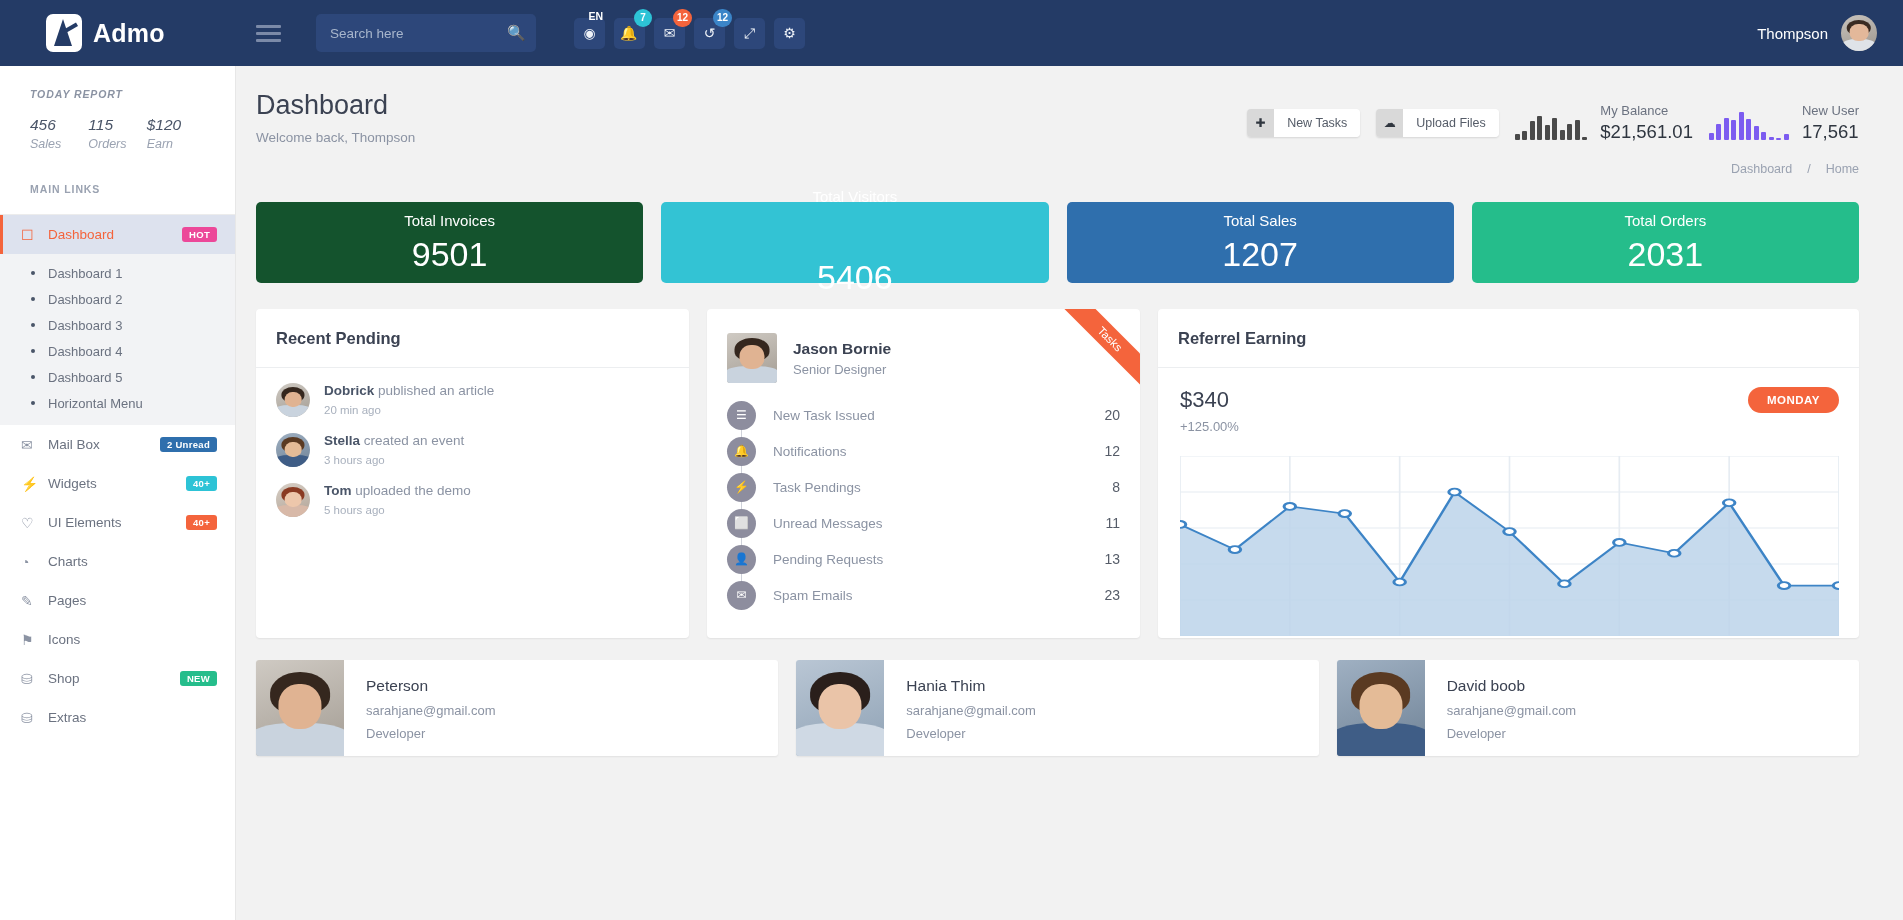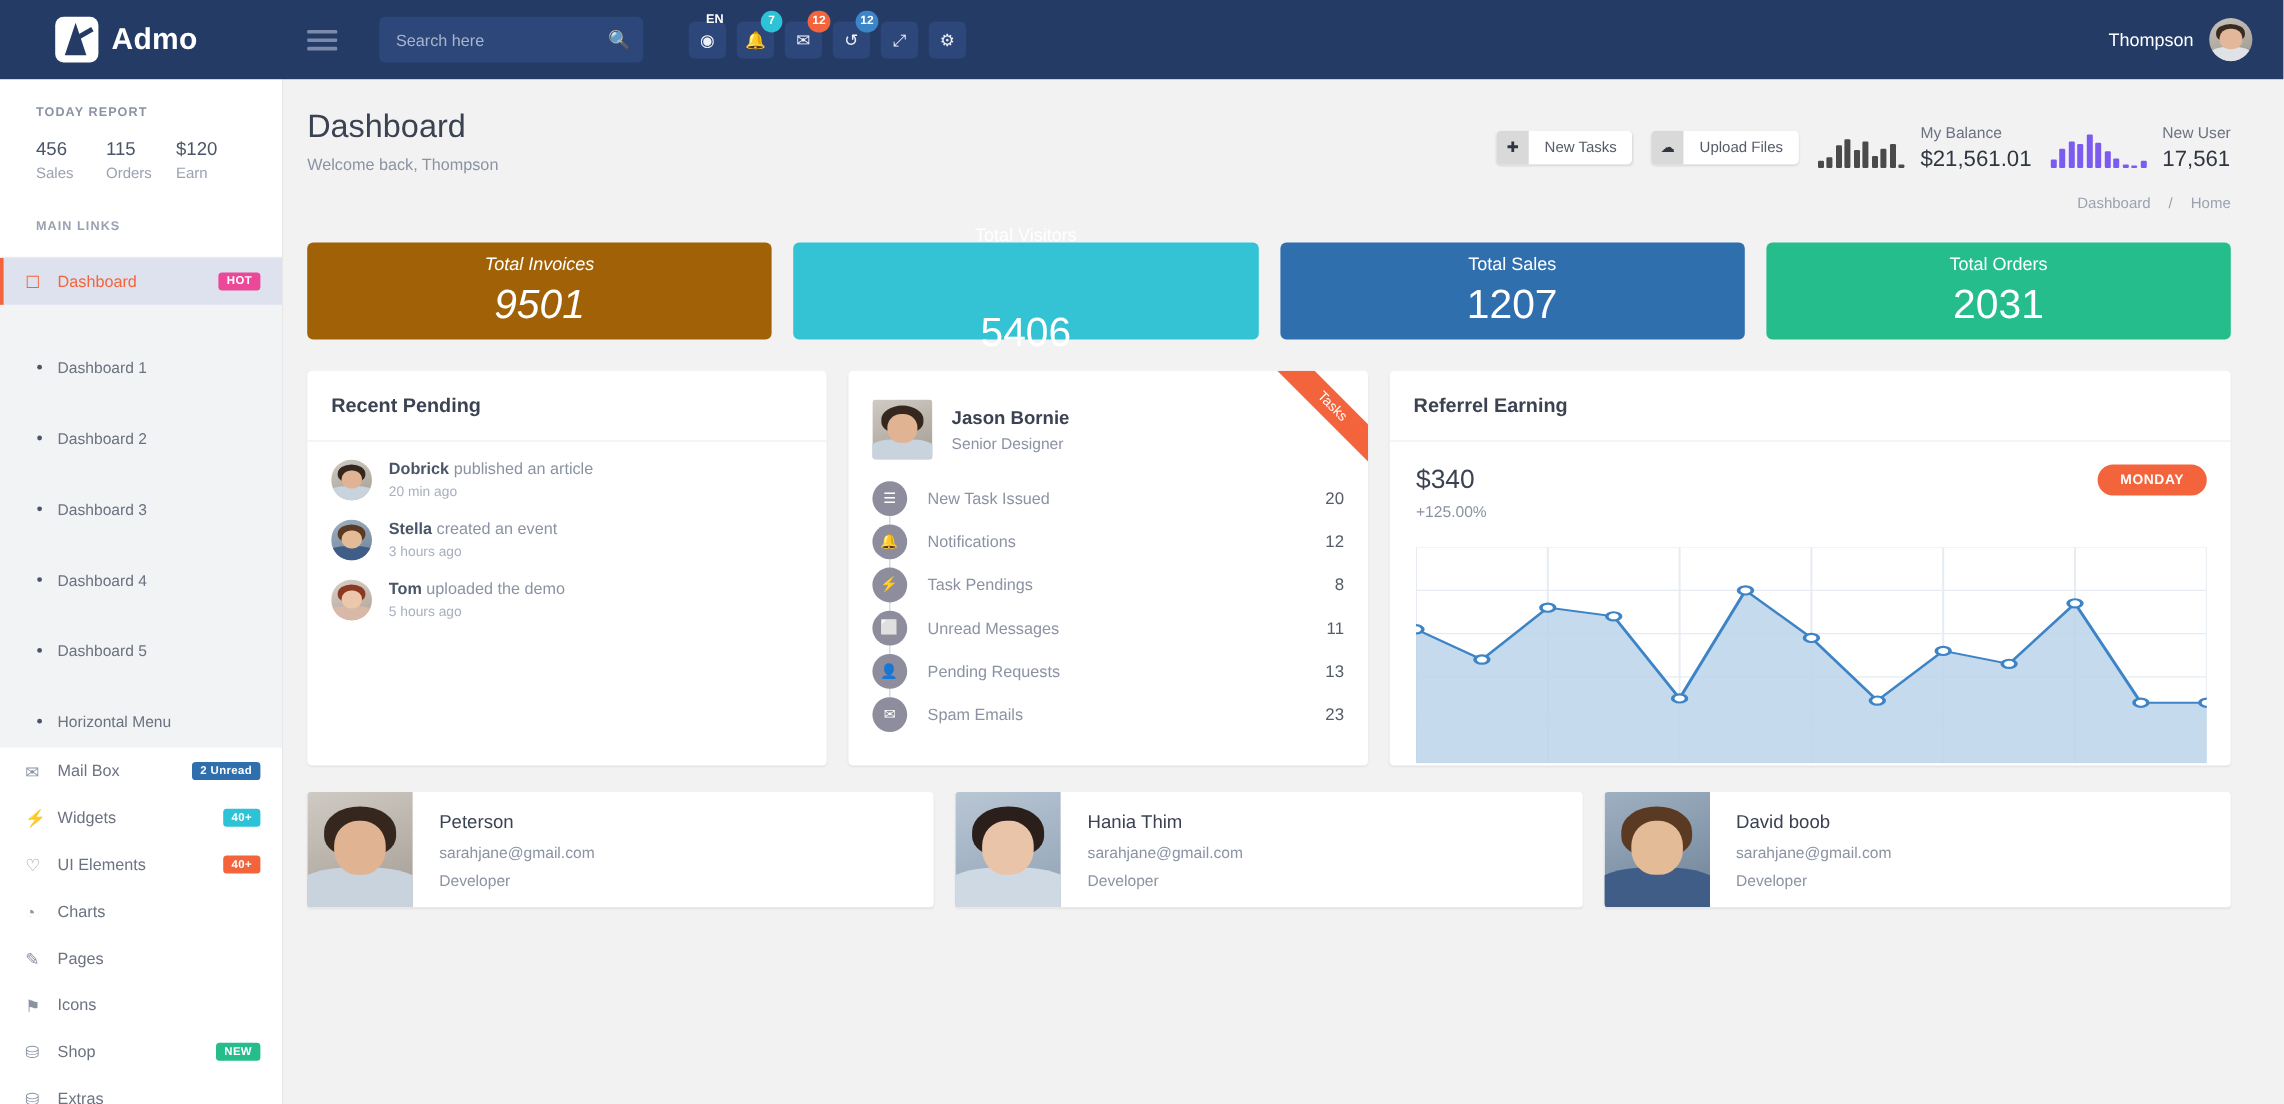--- a/index.html
+++ b/index.html
@@ -77,21 +77,21 @@
     width: 92%; height: 32%; background: #dfe3e8; border-radius: 44% 44% 0 0; }
 
   
   .body-wrap { display: flex; height: 854px; }
 
   
   .sidebar {
     width: 236px; background: #fff; flex: none; position: relative;
     border-right: 1px solid #e7e7e7; height: 854px; overflow: hidden;
   }
-  .today-report { padding: 22px 30px 0 30px; }
+  .today-report { padding: 22px 30px 0 30px; font-style: italic; }
   .section-cap { font-size: 10.5px; letter-spacing: .9px; color: #8b93a3; font-weight: bold; }
   .stat-row { display: flex; margin-top: 16px; }
   .stat-col { width: 67px; }
   .stat-num { font-size: 15.5px; color: #4a5568; }
   .stat-lbl { font-size: 12.5px; color: #9aa2b1; margin-top: 3px; }
 
   .main-links-cap { padding: 32px 30px 0 30px; font-size: 10.5px; letter-spacing: .9px; color: #9aa2b1; font-weight: bold; }
 
   .menu { margin-top: 19px; border-top: 1px solid #ececec; }
   .menu-item {
@@ -111,21 +111,21 @@
   }
   .badge.hot { background: #ec4899; }
   .badge.bl { background: #2f6fad; }
   .badge.cy { background: #2dc3d6; }
   .badge.or { background: #f4643c; }
   .badge.gr { background: #25bd8b; }
 
   .submenu { background: #f2f3f5; padding: 6px 0 9px 0; }
   .submenu-item {
     display: flex; align-items: center; height: 26px; padding-left: 31px;
-    font-size: 13px; color: #6b7280; cursor: pointer; margin-top: 33px;
+    font-size: 13px; color: #6b7280; cursor: pointer;
   }
   .submenu-item .dot {
     width: 4px; height: 4px; border-radius: 50%; background: #4a5568; margin-right: 13px; flex: none;
   }
   .sidebar-foot {
     position: absolute; bottom: 0; left: 0; right: 0; height: 62px;
     border-top: 1px solid #e7e7e7; font-size: 11.5px; color: #9aa2b1;
     padding: 14px 0 0 21px;
   }
 
@@ -419,21 +419,21 @@
             </div>
           <div class="breadcrumb" id="breadcrumb">
               <span>Dashboard</span>
               <span>/</span>
               <span>Home</span>
             </div>
         </div>
       </div>
 
       <div class="cards" id="statCards">
-          <div class="stat-card" style="background: #a16207; font-style: italic;">
+          <div class="stat-card" style="background: #14532d;">
             <div class="sc-title">Total Invoices</div>
             <div class="sc-val">9501</div>
           </div>
           <div class="stat-card" style="background: rgb(51, 195, 212); gap: 47px;">
             <div class="sc-title">Total Visitors</div>
             <div class="sc-val">5406</div>
           </div>
           <div class="stat-card" style="background: rgb(47, 111, 173);">
             <div class="sc-title">Total Sales</div>
             <div class="sc-val">1207</div>

